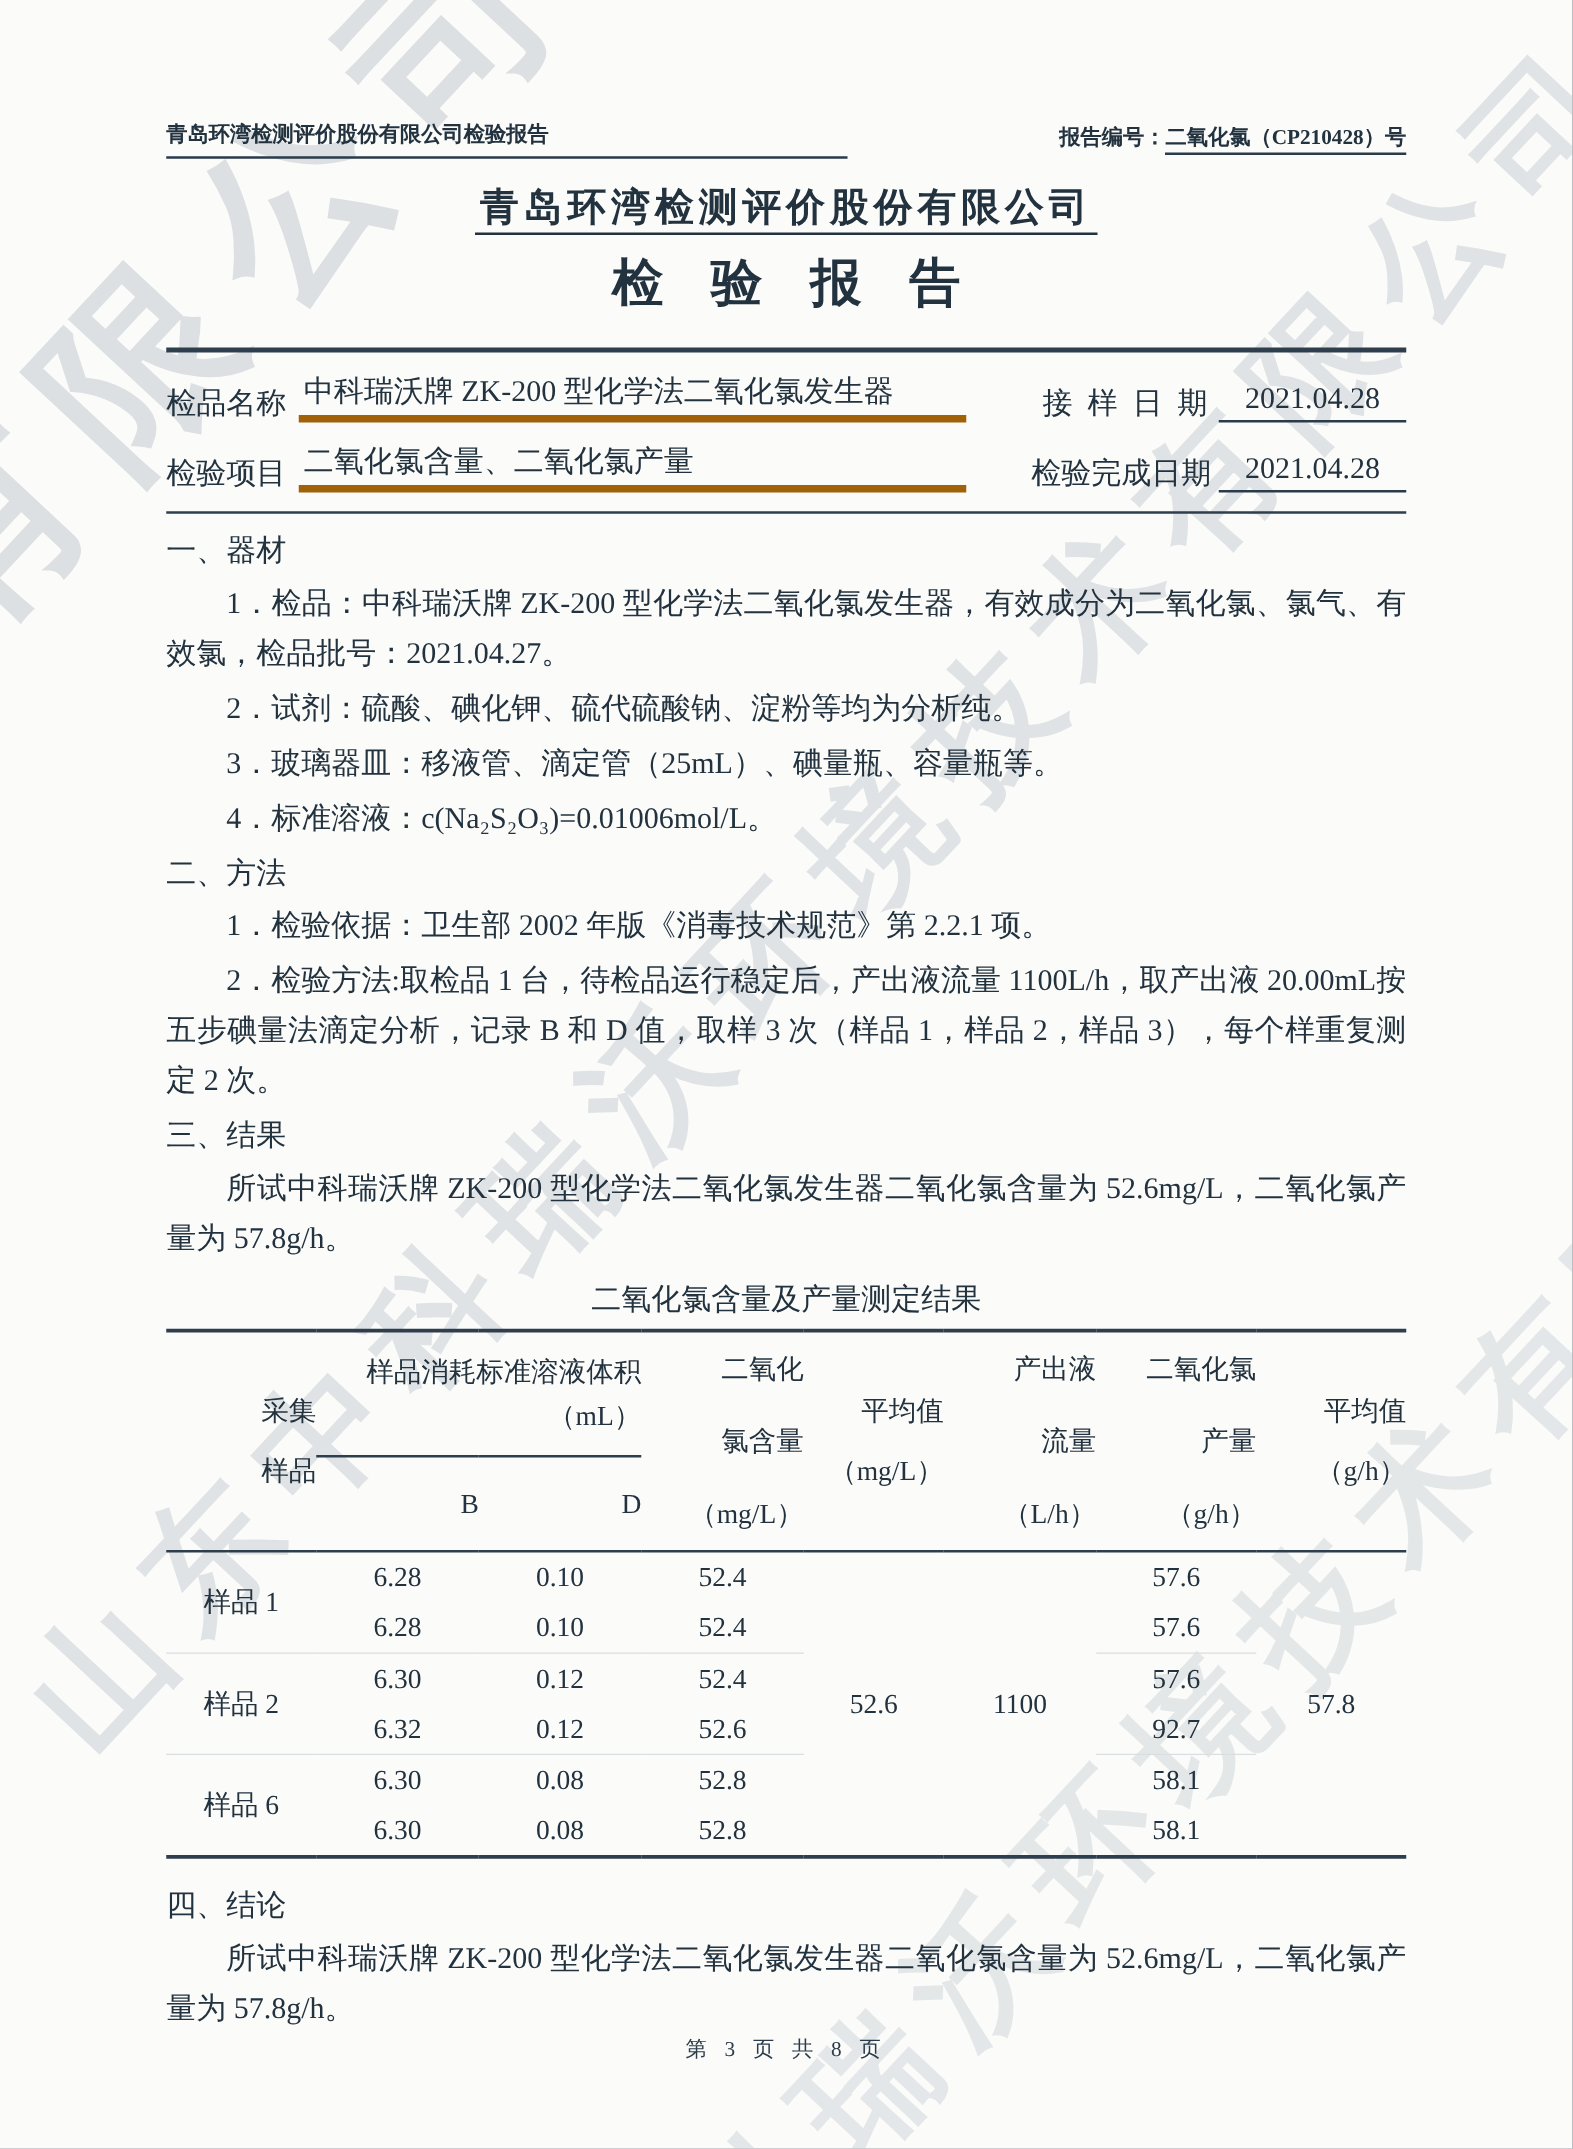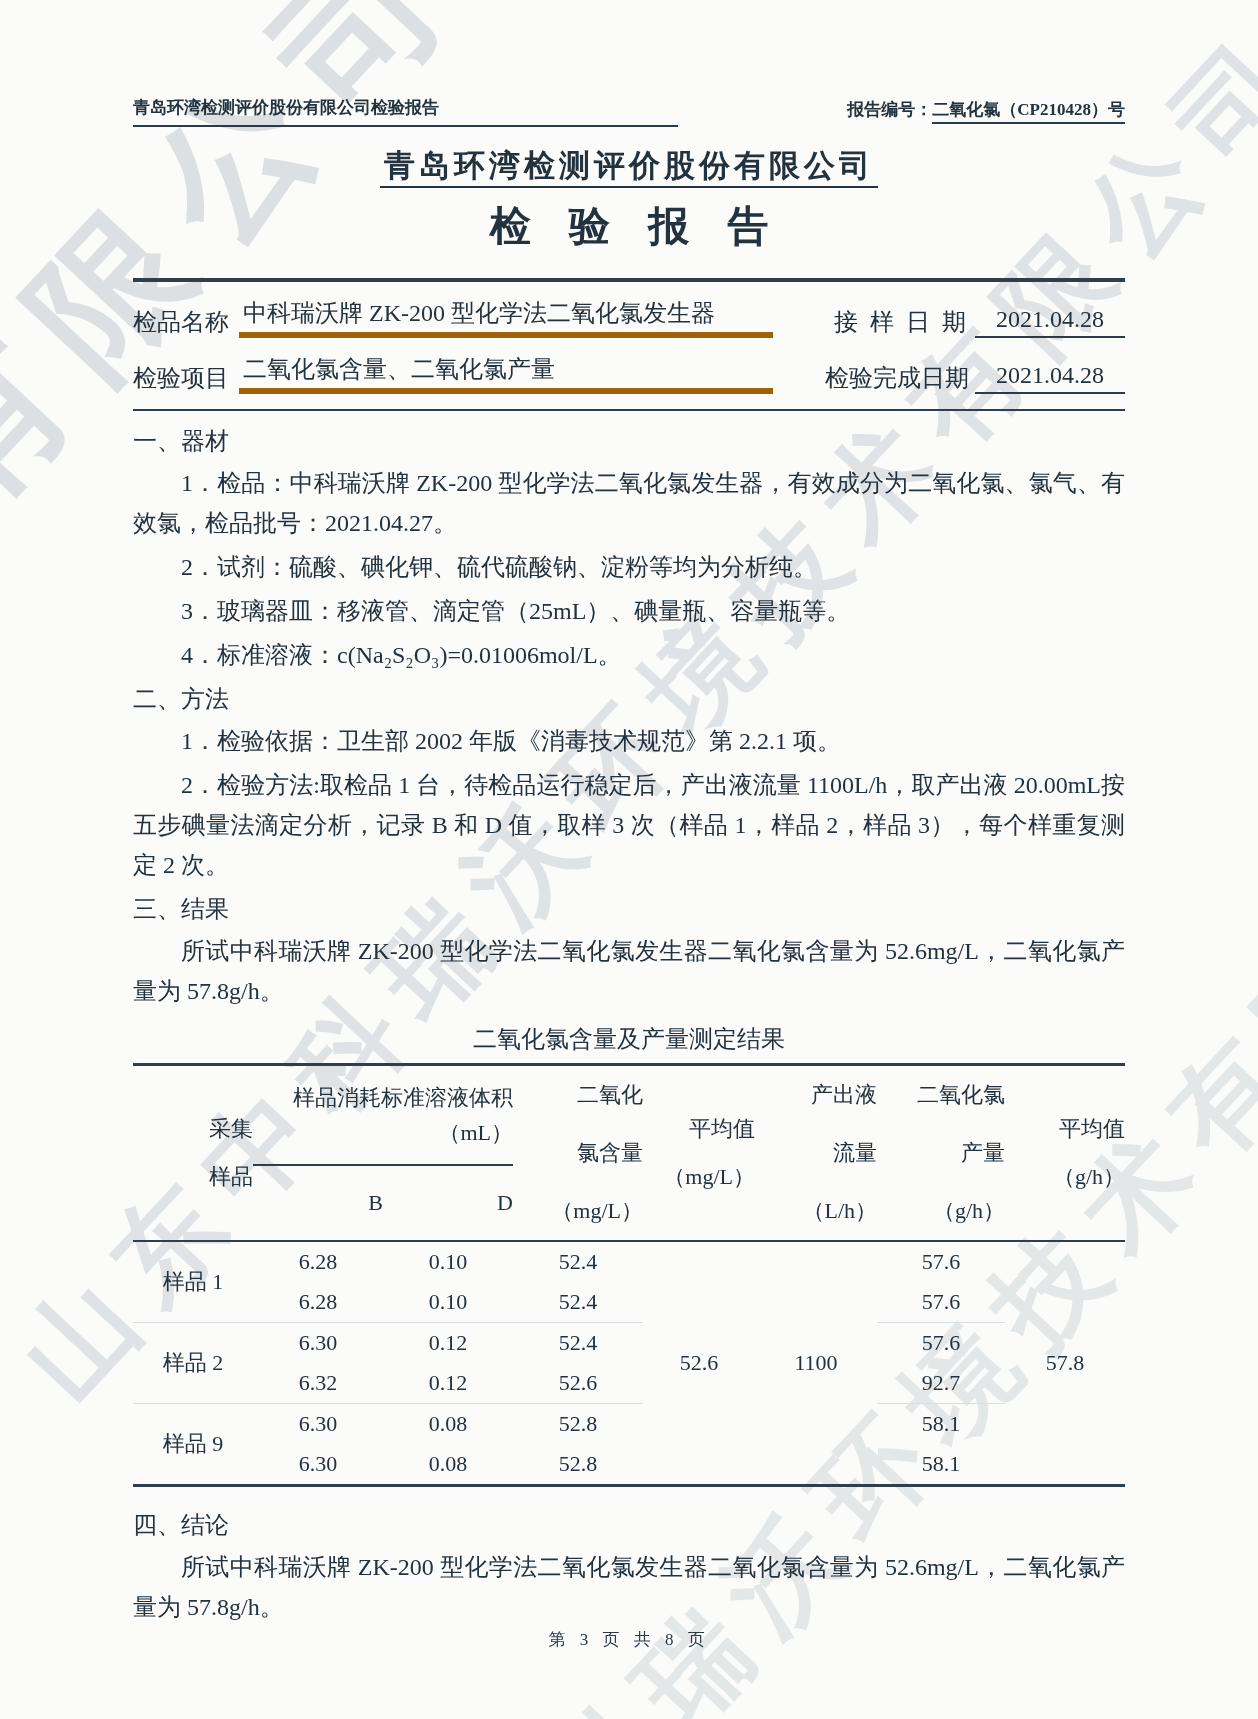--- a/index.html
+++ b/index.html
@@ -222,21 +222,21 @@
           <td>52.4</td>
           <td>57.6</td>
         </tr>
         <tr>
           <td>6.32</td>
           <td>0.12</td>
           <td>52.6</td>
           <td>92.7</td>
         </tr>
         <tr class="sep">
-          <td rowspan="2" class="td-sample">样品 9</td>
+          <td rowspan="2" class="td-sample">样品 6</td>
           <td>6.30</td>
           <td>0.08</td>
           <td>52.8</td>
           <td>58.1</td>
         </tr>
         <tr>
           <td>6.30</td>
           <td>0.08</td>
           <td>52.8</td>
           <td>58.1</td>

